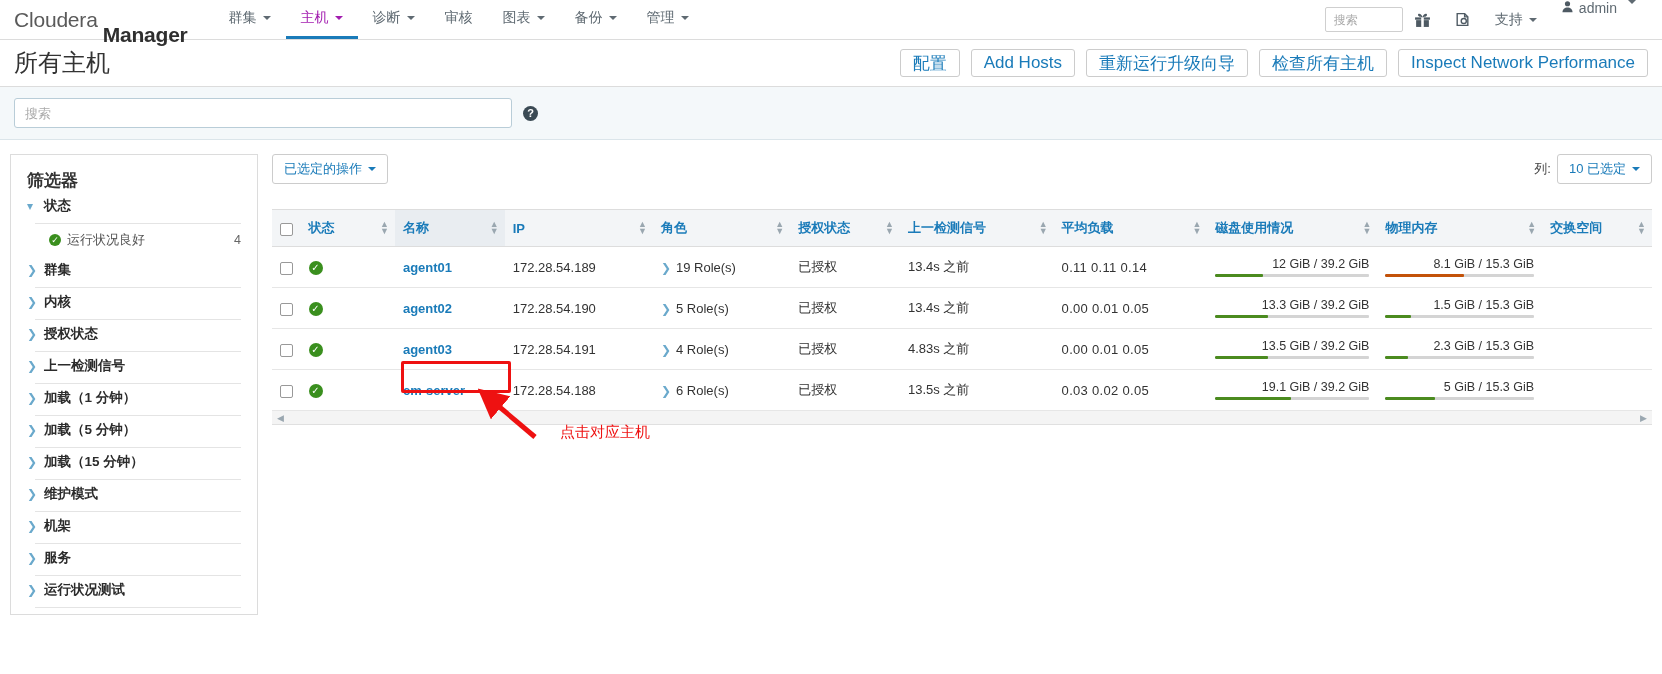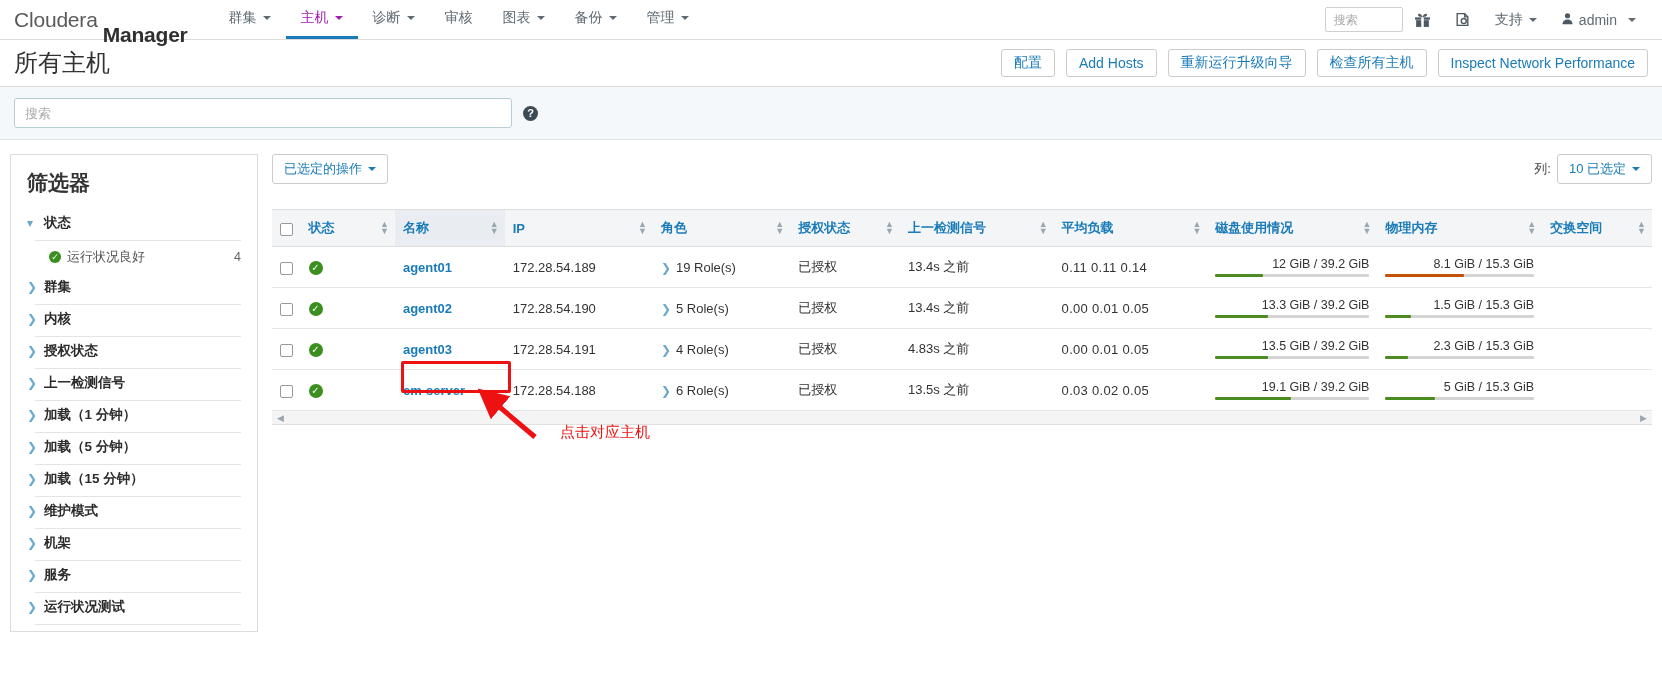--- a/index.html
+++ b/index.html
@@ -80,21 +80,21 @@
     display: flex; align-items: center; justify-content: center;
     color: #5f6a72;
     cursor: pointer;
   }
   .nav-text-item {
     display: flex; align-items: center;
     padding: 0 12px; height: 40px;
     font-size: 14px; color: #5f6a72; cursor: pointer;
     white-space: nowrap;
   }
-  .nav-user { display: flex; align-items: center; gap: 5px; }
+  .nav-user { display: flex; align-items: flex-start; gap: 5px; }
 
   
   .page-header {
     height: 47px;
     border-bottom: 1px solid #dcdcdc;
     display: flex; align-items: center;
     padding: 0 14px 0 14px;
     background: #fff;
   }
   .page-title {
@@ -108,21 +108,21 @@
     display: flex; align-items: center;
     gap: 11px;
   }
   .btn {
     height: 28px;
     padding: 0 12px;
     border: 1px solid #ccc;
     border-radius: 3px;
     background: #fff;
     color: #1a7bb9;
-    font-size: 14px;
+    font-size: 17px;
     font-family: inherit;
     cursor: pointer;
     display: flex; align-items: center;
     white-space: nowrap;
   }
 
   
   .search-bar {
     height: 53px;
     background: #f4f8fa;
@@ -166,24 +166,24 @@
     width: 248px;
     flex: none;
     border: 1px solid #dcdcdc;
     background: #fff;
     padding: 14px 16px 6px 16px;
     align-self: flex-start;
     max-height: 100%;
     overflow: hidden;
   }
   .sidebar-title {
-    font-size: 21px;
+    font-size: 17px;
     color: #333;
     font-weight: 700;
-    margin-bottom: 12px;
+    margin-bottom: 0;
   }
   .filter-group { }
   .filter-head {
     display: flex; align-items: center;
     gap: 7px;
     font-size: 13.5px;
     font-weight: 700;
     color: #2b2b2b;
     cursor: pointer;
     padding: 5px 0;

